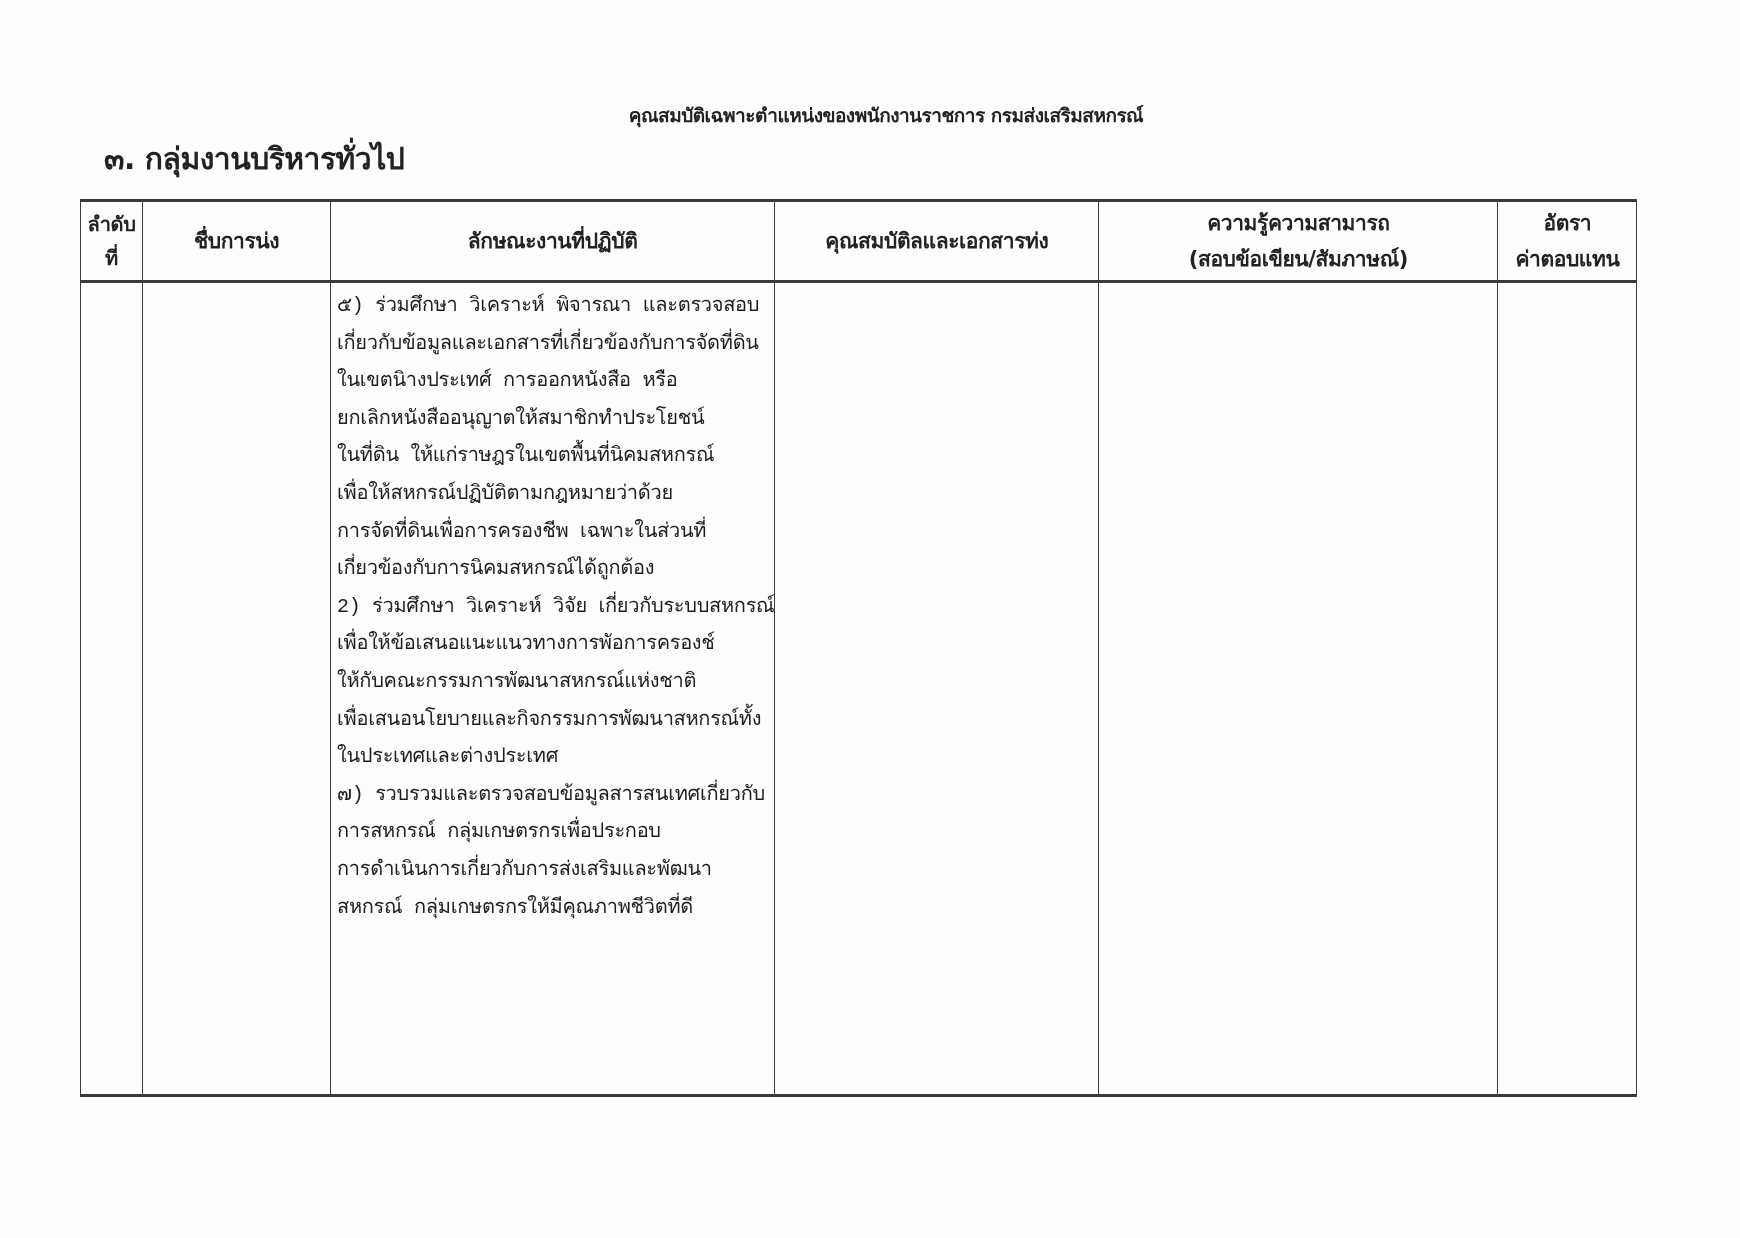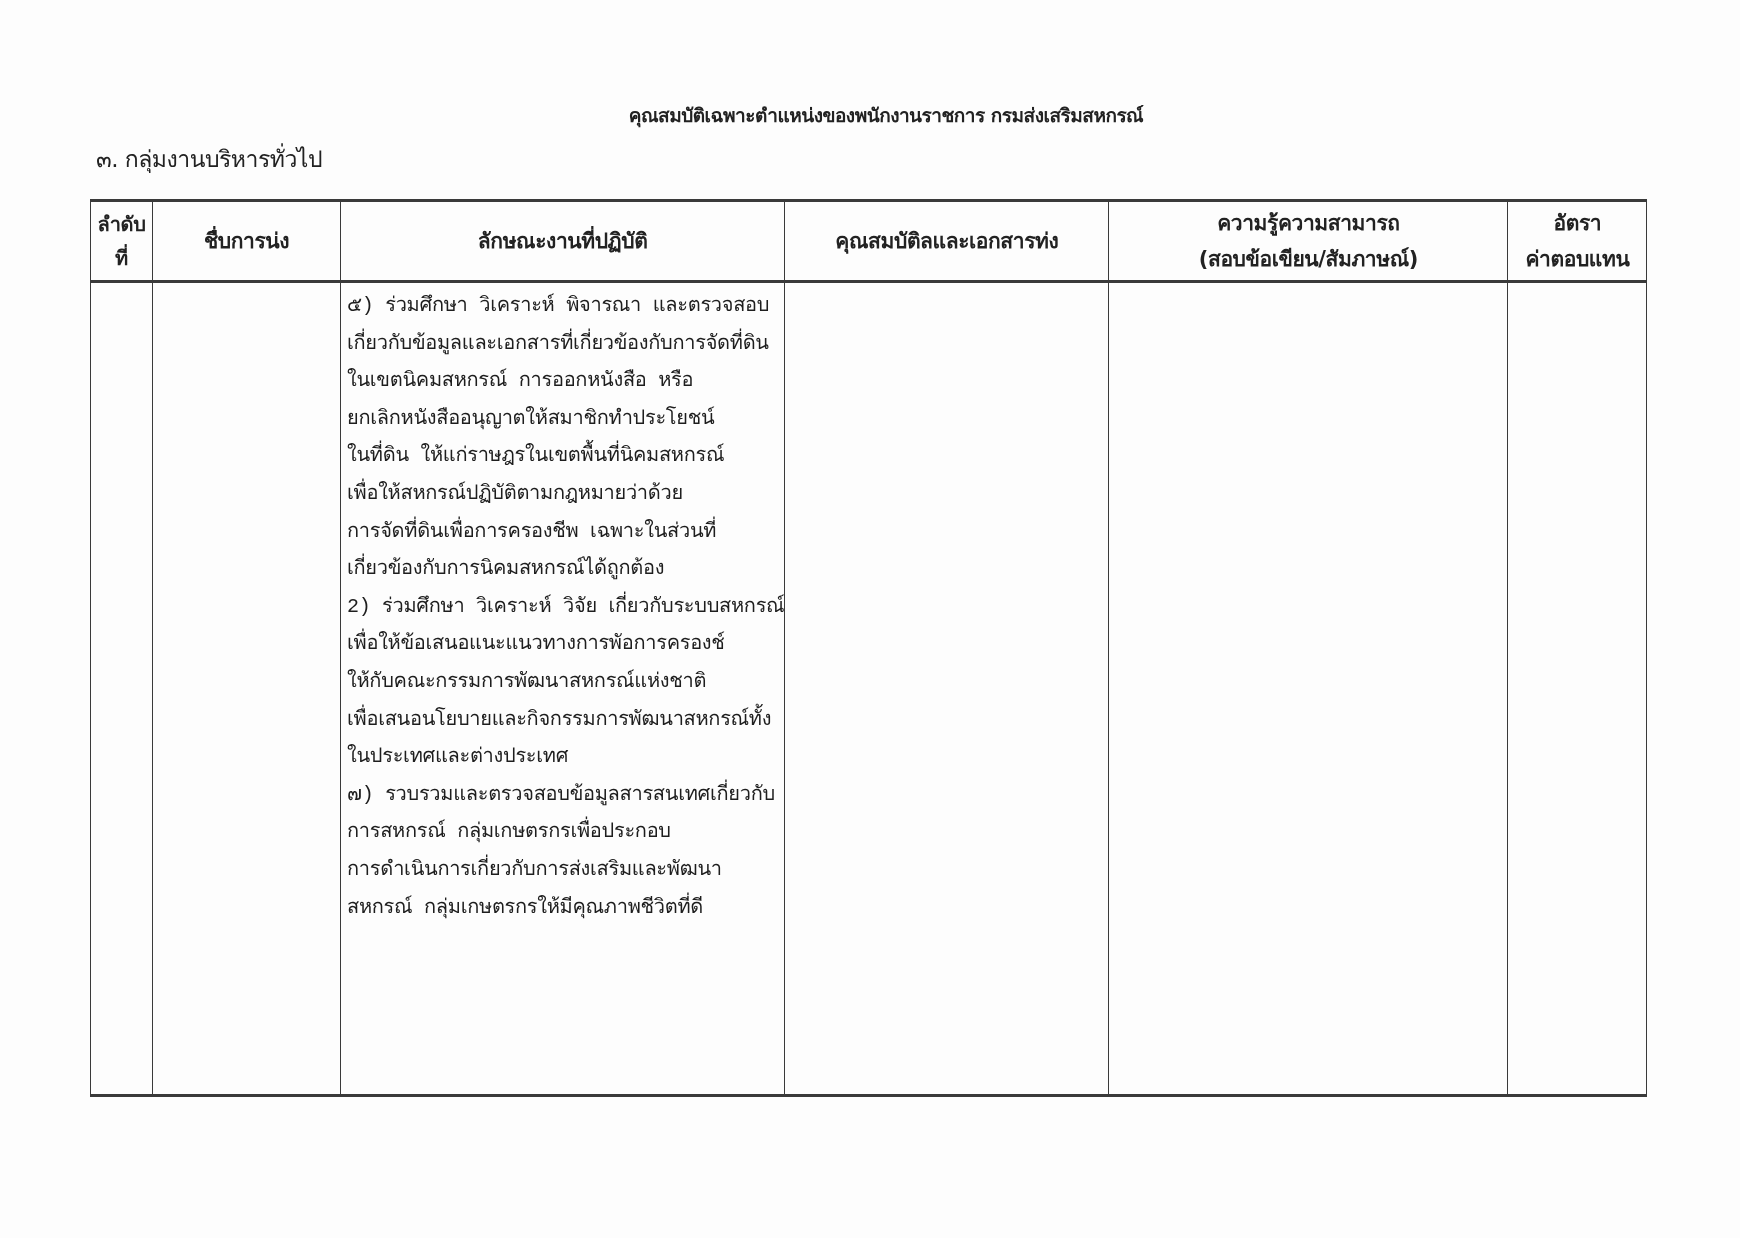--- a/index.html
+++ b/index.html
@@ -6,25 +6,25 @@
   body {
     width: 1740px; height: 1238px; background: #fdfdfd; position: relative;
     font-family: "DejaVu Sans", "Liberation Sans", sans-serif; color: #222;
     overflow: hidden;
   }
   .title {
     position: absolute; left: 16px; width: 1740px; top: 97px; text-align: center;
     font-size: 19px; font-weight: bold; letter-spacing: -0.5px; line-height: 36px;
   }
   .section {
-    position: absolute; left: 96px; top: 141px;
-    font-size: 23px; font-weight: normal; letter-spacing: -0.5px; line-height: 36px;
+    position: absolute; left: 104px; top: 141px;
+    font-size: 30px; font-weight: bold; letter-spacing: -0.5px; line-height: 36px;
   }
   table.grid {
-    position: absolute; left: 90px; top: 199px;
+    position: absolute; left: 80px; top: 199px;
     border-collapse: collapse; table-layout: fixed;
   }
   table.grid th, table.grid td {
     border: 1.6px solid #3a3a3a; padding: 0; vertical-align: top;
   }
   table.grid tr.head th { height: 78px; border-bottom-width: 3px; border-top-width: 3px; vertical-align: middle; }
   table.grid tr.body td { height: 811px; border-bottom-width: 3px; }
   th .hl {
     display: block; text-align: center; font-weight: bold;
     font-size: 21px; line-height: 36px; letter-spacing: -0.4px;
@@ -75,21 +75,21 @@
       <span class="hl">ค่าตอบแทน</span>
     </th>
   </tr>
   <tr class="body">
     <td></td>
     <td></td>
     <td>
       <div class="lines" id="duties-lines">
             <span class="line">๕) ร่วมศึกษา วิเคราะห์ พิจารณา และตรวจสอบ</span>
             <span class="line">เกี่ยวกับข้อมูลและเอกสารที่เกี่ยวข้องกับการจัดที่ดิน</span>
-            <span class="line">ในเขตนิคมสหกรณ์ การออกหนังสือ หรือ</span>
+            <span class="line">ในเขตนิางประเทศ์ การออกหนังสือ หรือ</span>
             <span class="line">ยกเลิกหนังสืออนุญาตให้สมาชิกทำประโยชน์</span>
             <span class="line">ในที่ดิน ให้แก่ราษฎรในเขตพื้นที่นิคมสหกรณ์</span>
             <span class="line">เพื่อให้สหกรณ์ปฏิบัติตามกฎหมายว่าด้วย</span>
             <span class="line">การจัดที่ดินเพื่อการครองชีพ เฉพาะในส่วนที่</span>
             <span class="line">เกี่ยวข้องกับการนิคมสหกรณ์ได้ถูกต้อง</span>
             <span class="line">2) ร่วมศึกษา วิเคราะห์ วิจัย เกี่ยวกับระบบสหกรณ์</span>
             <span class="line">เพื่อให้ข้อเสนอแนะแนวทางการพัอการครองช์</span>
             <span class="line">ให้กับคณะกรรมการพัฒนาสหกรณ์แห่งชาติ</span>
             <span class="line">เพื่อเสนอนโยบายและกิจกรรมการพัฒนาสหกรณ์ทั้ง</span>
             <span class="line">ในประเทศและต่างประเทศ</span>

